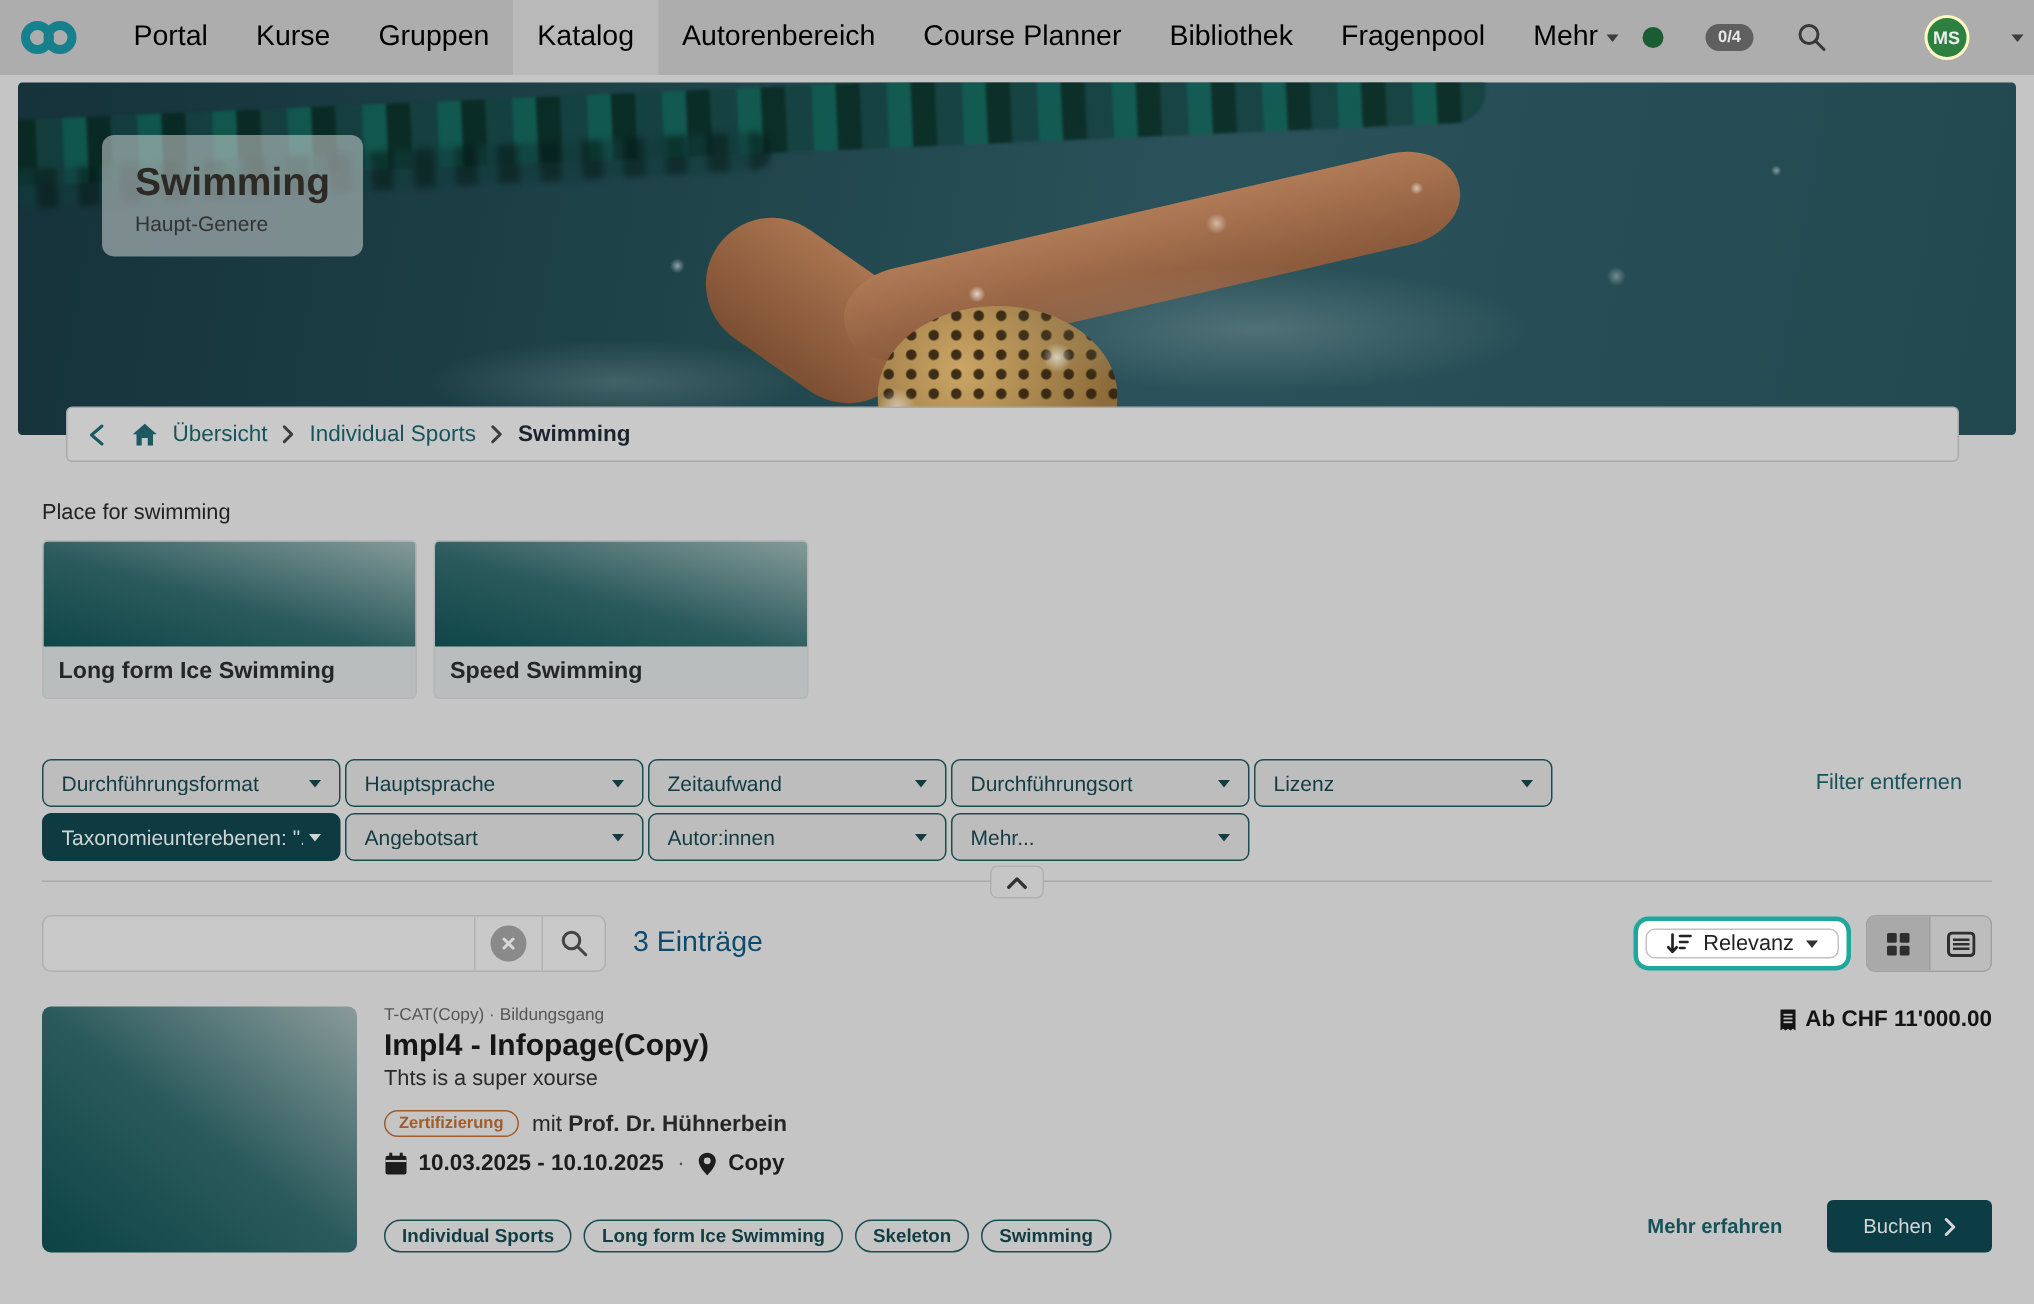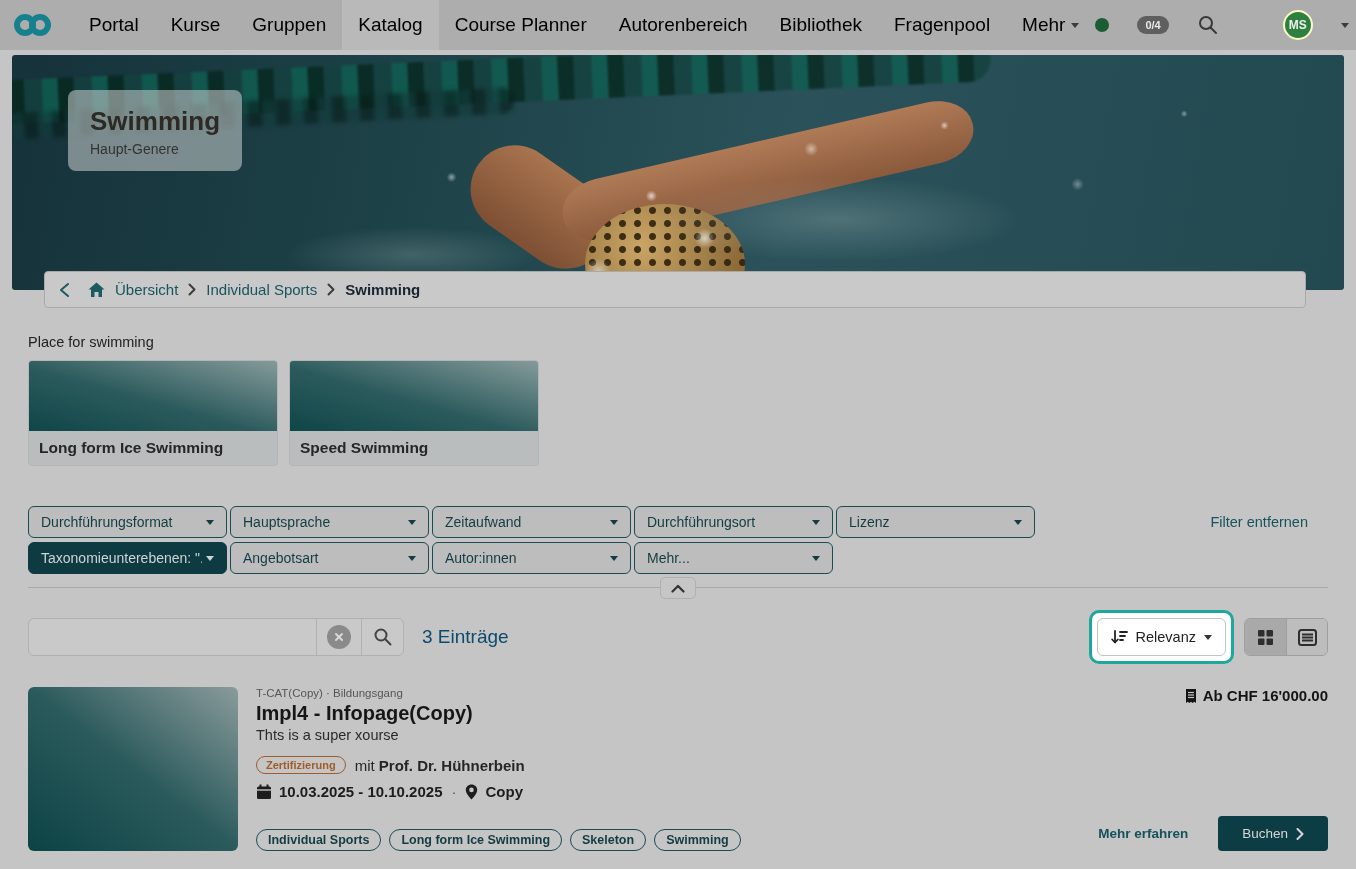--- a/index.html
+++ b/index.html
@@ -97,21 +97,21 @@
   .search-group { width:376px; height:38px; background:#c9c9c9; border:1px solid #b0b0b0; border-radius:6px;
     display:flex; align-items:stretch; overflow:hidden; }
   .search-group input { flex:1; border:none; outline:none; background:transparent; padding:0 10px; font-size:14px; color:#222; font-family:inherit; }
   .sg-cell { display:flex; align-items:center; justify-content:center; border-left:1px solid #b2b2b2; cursor:pointer; }
   .sg-clear { width:45px; }
   .sg-clear .circ { width:24px; height:24px; border-radius:50%; background:#8a8a8a; display:flex; align-items:center; justify-content:center; }
   .sg-search { width:42px; color:#444; }
   .result-count { margin-left:18px; font-size:19px; color:#0c4a6e; }
   .toolbar-right { margin-left:auto; display:flex; align-items:center; }
   .highlight-ring { border:3px solid #1ea79c; background:#fff; border-radius:10px; padding:5px; display:inline-flex; }
-  .sort-btn { height:38px; background:#fff; border:1px solid #c2c2c2; border-radius:6px;
+  .sort-btn { height:20px; background:#fff; border:1px solid #c2c2c2; border-radius:6px;
     display:flex; align-items:center; gap:8px; padding:0 13px; font-size:14.5px; color:#222; cursor:pointer; }
   .sort-btn .caret { border-top-color:#333; }
   .view-toggle { margin-left:10px; display:flex; border:1px solid #9e9e9e; border-radius:6px; overflow:hidden; height:38px; }
   .vt-btn { width:41px; display:flex; align-items:center; justify-content:center; background:#bdbdbd; color:#2e2e2e; cursor:pointer; }
   .vt-btn.active { background:#a9a9a9; }
   .vt-btn + .vt-btn { border-left:1px solid #9e9e9e; }
 
   
   .listing { margin-top:23px; display:flex; gap:18px; }
   .thumb { flex:none; width:210px; height:164px; border-radius:6px; background:linear-gradient(to top right, #0c4345, #2b5a5c 50%, #8a9b9b); cursor:pointer; }
@@ -141,22 +141,22 @@
 <div class="navbar">
   <div class="logo">
     <div class="ring"></div>
     <div class="ring"></div>
   </div>
   <div class="nav-items">
     <div class="nav-item">Portal</div>
     <div class="nav-item">Kurse</div>
     <div class="nav-item">Gruppen</div>
     <div class="nav-item active">Katalog</div>
+    <div class="nav-item">Autorenbereich</div>
     <div class="nav-item">Course Planner</div>
-    <div class="nav-item">Autorenbereich</div>
     <div class="nav-item">Bibliothek</div>
     <div class="nav-item">Fragenpool</div>
     <div class="nav-item">
       <span>Mehr</span>
       <span class="caret"></span>
     </div>
   </div>
   <div class="nav-right">
     <div class="status-dot"></div>
     <div class="count-badge">0/4</div>
@@ -364,21 +364,21 @@
         </div>
       </div>
       <div class="listing-side">
         <div class="price-row">
           <svg width="12" height="16" viewBox="0 0 12 16">
             <path d="M1 1 L11 1 L11 15 L9.3 13.8 L7.6 15 L6 13.8 L4.4 15 L2.7 13.8 L1 15 Z" fill="#141414"></path>
             <line x1="3" y1="4.5" x2="9" y2="4.5" stroke="#c5c5c5" stroke-width="1.2"></line>
             <line x1="3" y1="7" x2="9" y2="7" stroke="#c5c5c5" stroke-width="1.2"></line>
             <line x1="3" y1="9.5" x2="9" y2="9.5" stroke="#c5c5c5" stroke-width="1.2"></line>
           </svg>
-          <span>Ab CHF 16'000.00</span>
+          <span>Ab CHF 11'000.00</span>
         </div>
         <div class="side-actions">
           <span class="more-link">Mehr erfahren</span>
           <button class="book-btn">
             <span>Buchen</span>
             <svg width="8" height="12" viewBox="0 0 8 12">
                 <polyline points="1.5,1 6.5,6 1.5,11" fill="none" stroke="#d6d6d6" stroke-width="2" stroke-linecap="round" stroke-linejoin="round"></polyline>
               </svg>
           </button>
         </div>

